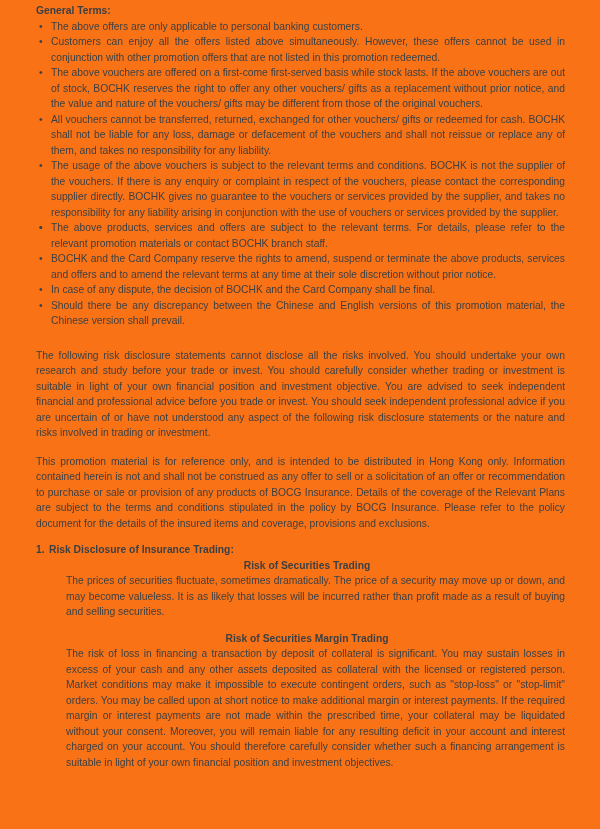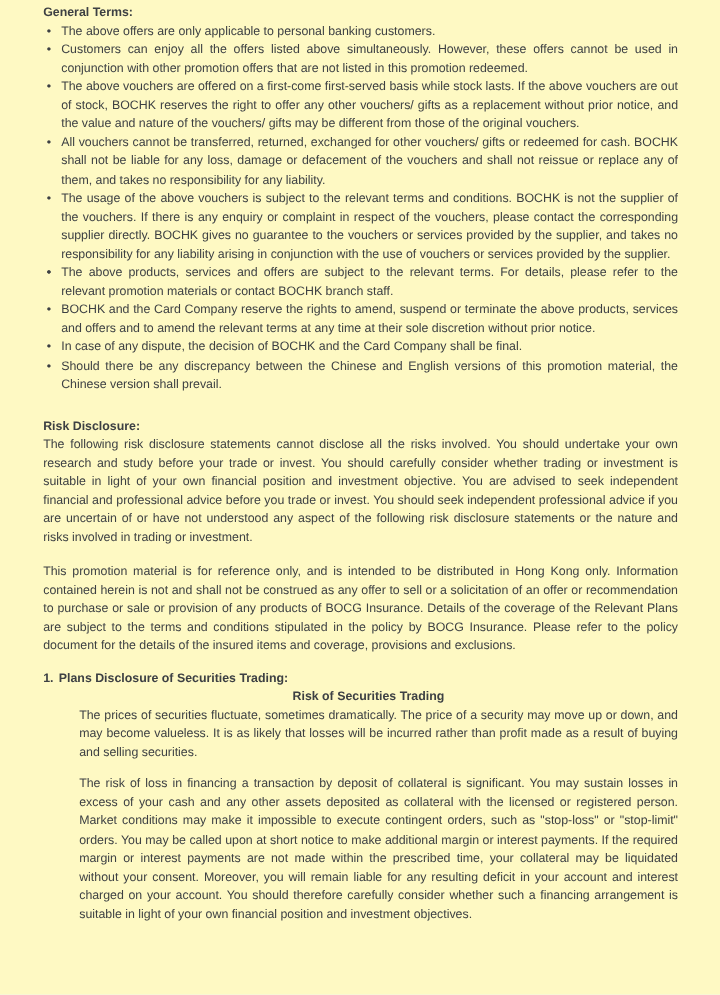--- a/index.html
+++ b/index.html
@@ -1,20 +1,20 @@
 <!DOCTYPE html>
 <html><head>
 <meta charset="utf-8">
 <style>
   * { margin: 0; padding: 0; box-sizing: border-box; }
   html, body { background: #ecf3fa; }
   .page {
     width: 600px;
     min-height: 829px;
-    background: #fef9c3;
+    background: #f97316;
     color: #3d4043;
     font-family: "Liberation Sans", sans-serif;
     font-size: 10.3px;
     line-height: 15.5px;
     text-align: justify;
     padding: 3px 35px 12px 36px;
   }
   .heading {
     font-weight: bold;
     text-align: left;
@@ -65,34 +65,34 @@
         <li><span class="marker">•</span><span>The usage of the above vouchers is subject to the relevant terms and conditions. BOCHK is not the supplier of the vouchers. If there is any enquiry or complaint in respect of the vouchers, please contact the corresponding supplier directly. BOCHK gives no guarantee to the vouchers or services provided by the supplier, and takes no responsibility for any liability arising in conjunction with the use of vouchers or services provided by the supplier.</span></li>
         <li><span class="marker">•</span></li>
         <li><span class="marker">•</span><span>The above products, services and offers are subject to the relevant terms. For details, please refer to the relevant promotion materials or contact BOCHK branch staff.</span></li>
         <li><span class="marker">•</span><span>BOCHK and the Card Company reserve the rights to amend, suspend or terminate the above products, services and offers and to amend the relevant terms at any time at their sole discretion without prior notice.</span></li>
         <li><span class="marker">•</span><span>In case of any dispute, the decision of BOCHK and the Card Company shall be final.</span></li>
         <li><span class="marker">•</span><span>Should there be any discrepancy between the Chinese and English versions of this promotion material, the Chinese version shall prevail.</span></li>
       </ul>
   </div>
 
   <div class="rd-section">
-    <div class="heading">Risk Disclosure:</div>
     <p>The following risk disclosure statements cannot disclose all the risks involved. You should undertake your own research and study before your trade or invest. You should carefully consider whether trading or investment is suitable in light of your own financial position and investment objective. You are advised to seek independent financial and professional advice before you trade or invest. You should seek independent professional advice if you are uncertain of or have not understood any aspect of the following risk disclosure statements or the nature and risks involved in trading or investment.</p>
     <p class="rd-p2">This promotion material is for reference only, and is intended to be distributed in Hong Kong only. Information contained herein is not and shall not be construed as any offer to sell or a solicitation of an offer or recommendation to purchase or sale or provision of any products of BOCG Insurance. Details of the coverage of the Relevant Plans are subject to the terms and conditions stipulated in the policy by BOCG Insurance. Please refer to the policy document for the details of the insured items and coverage, provisions and exclusions.</p>
   </div>
 
   <div class="numbered-section">
     <div class="num-row">
       <span class="num">1.</span>
-      <span class="num-heading">Plans Disclosure of Securities Trading:</span>
+      <span class="num-heading">Risk Disclosure of Insurance Trading:</span>
     </div>
     <div class="subsections">
       <div class="subsection">
         <div class="sub-heading">Risk of Securities Trading</div>
         <p class="sub-body">The prices of securities fluctuate, sometimes dramatically. The price of a security may move up or down, and may become valueless. It is as likely that losses will be incurred rather than profit made as a result of buying and selling securities.</p>
       </div>
       <div class="subsection">
+        <div class="sub-heading">Risk of Securities Margin Trading</div>
         <p class="sub-body">The risk of loss in financing a transaction by deposit of collateral is significant. You may sustain losses in excess of your cash and any other assets deposited as collateral with the licensed or registered person. Market conditions may make it impossible to execute contingent orders, such as "stop-loss" or "stop-limit" orders. You may be called upon at short notice to make additional margin or interest payments. If the required margin or interest payments are not made within the prescribed time, your collateral may be liquidated without your consent. Moreover, you will remain liable for any resulting deficit in your account and interest charged on your account. You should therefore carefully consider whether such a financing arrangement is suitable in light of your own financial position and investment objectives.</p>
       </div>
     </div>
   </div>
 
 </div>
 
 </body></html>

